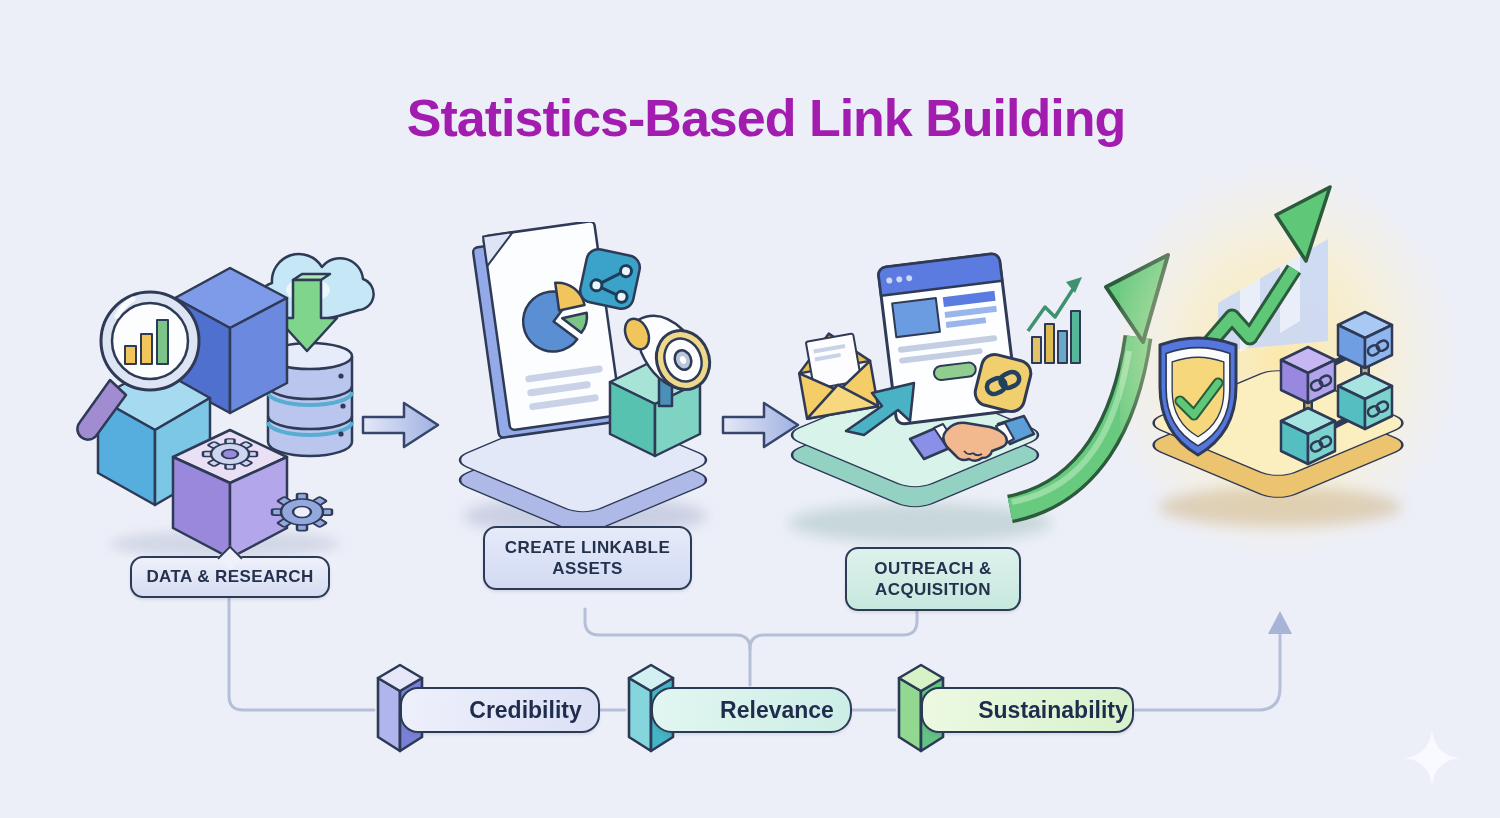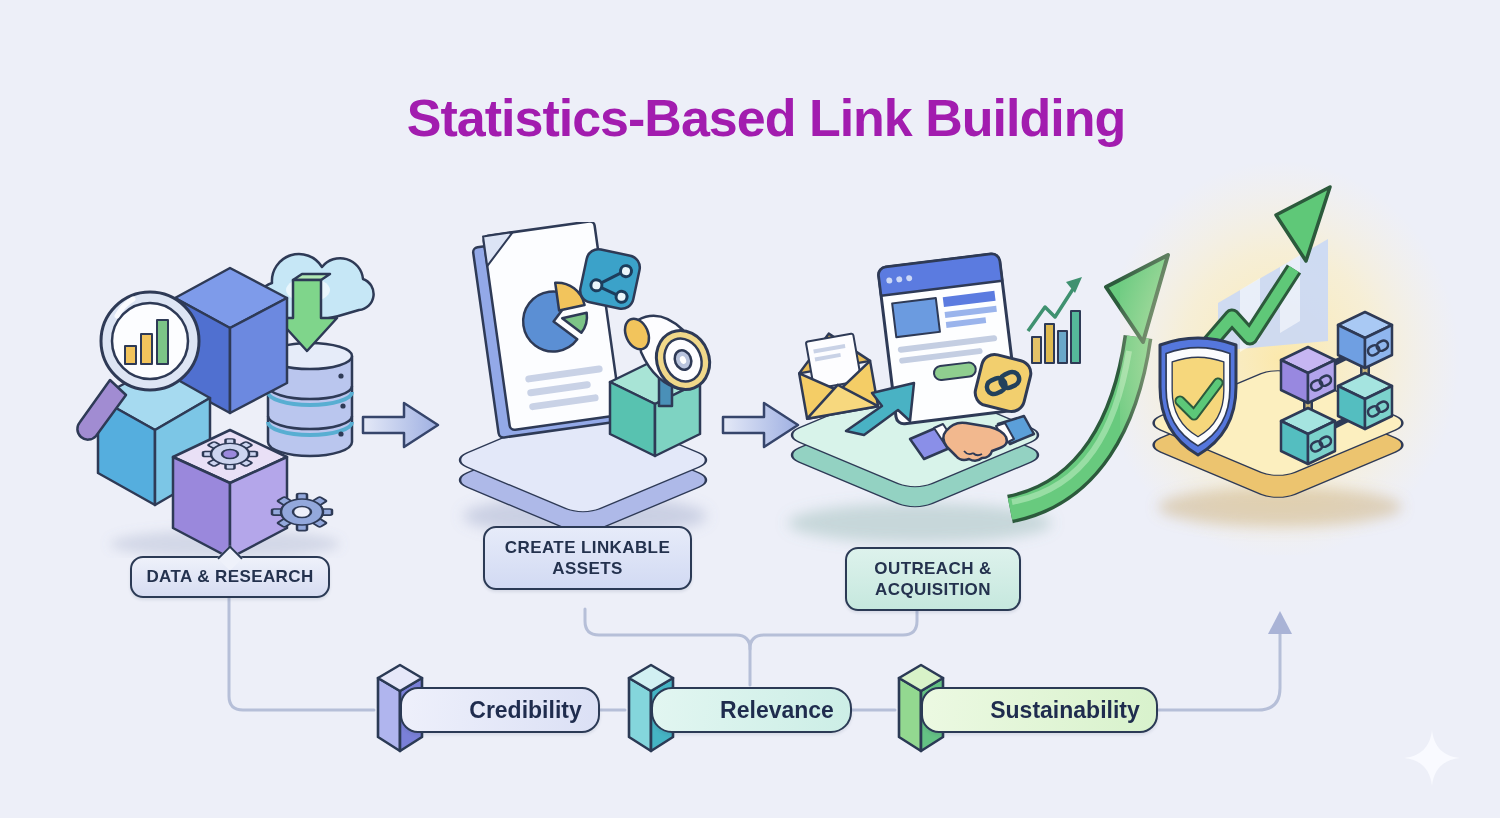--- a/index.html
+++ b/index.html
@@ -38,21 +38,21 @@
   .chip .prism{position:absolute;left:0;top:0;}
   .chip .pill{position:absolute;left:25px;top:25px;height:46px;display:flex;align-items:center;
     justify-content:center;border:2.5px solid #2b3a55;border-radius:18px;
     font-size:23px;font-weight:bold;color:#1f2c4e;padding-left:51px;box-sizing:border-box;
     box-shadow:0 2px 3px rgba(60,70,110,.12);}
   .chip1{left:375px;top:662px;}
   .chip1 .pill{width:200px;background:linear-gradient(100deg,#eef0fb,#dbe0f5);}
   .chip2{left:626px;top:662px;}
   .chip2 .pill{width:201px;background:linear-gradient(100deg,#e2f6f1,#cceee6);border-radius:21px;}
   .chip3{left:896px;top:662px;}
-  .chip3 .pill{width:237px;background:linear-gradient(100deg,#ecf9e2,#d8f2cc);}
+  .chip3 .pill{width:213px;background:linear-gradient(100deg,#ecf9e2,#d8f2cc);}
 
   #sparkle{position:absolute;left:1404px;top:730px;z-index:1;}
 </style>
 </head>
 <body>
 
 <div id="canvas">
 
   <h1 id="title">Statistics-Based Link Building</h1>
 

